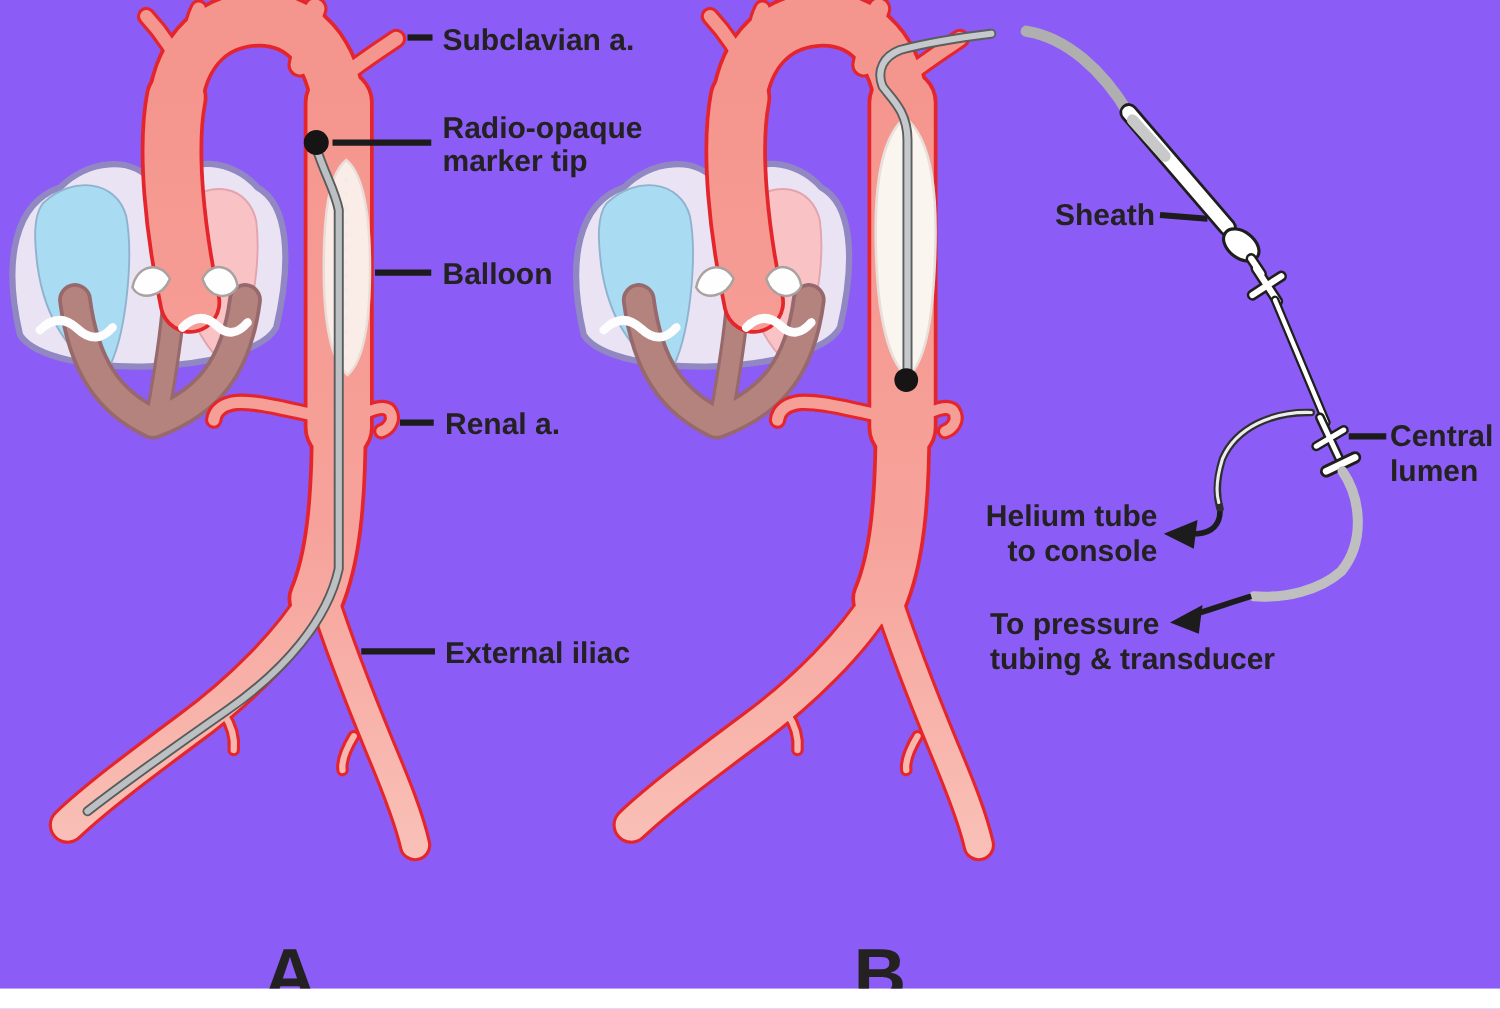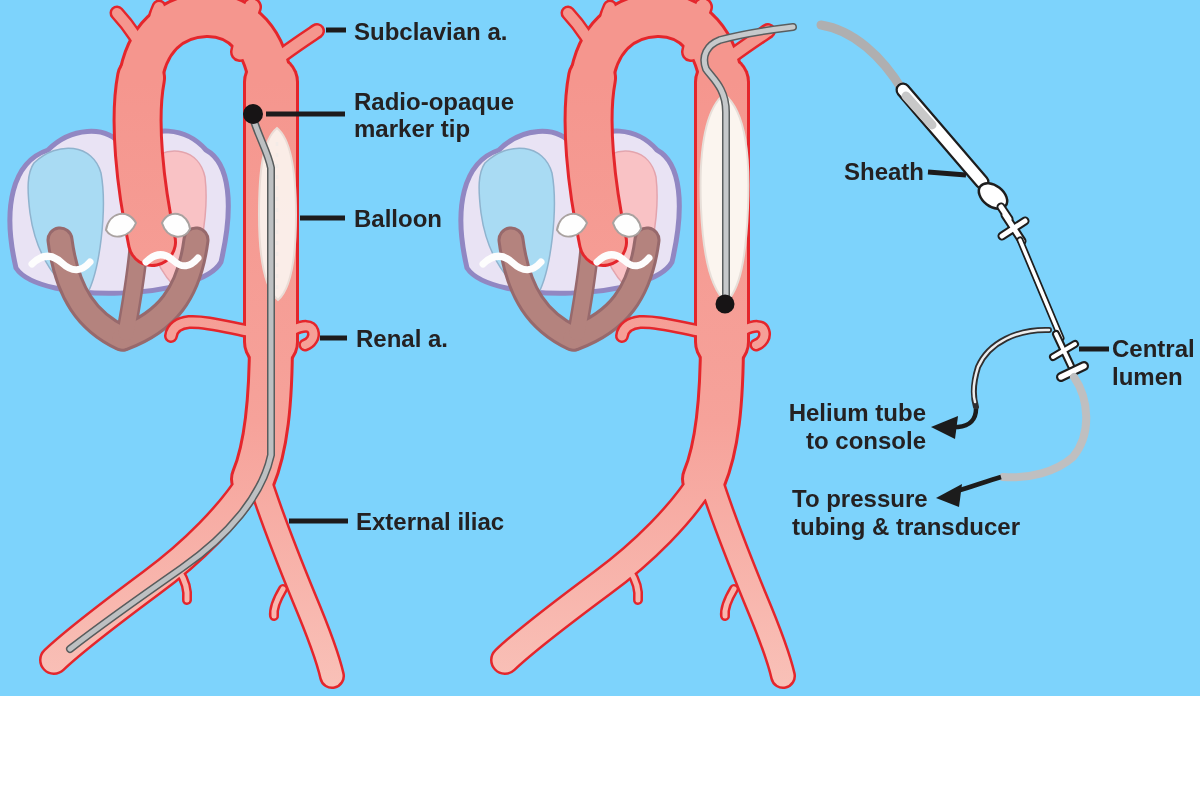--- a/index.html
+++ b/index.html
@@ -1,16 +1,16 @@
 <!DOCTYPE html>
 <html><head>
 <meta charset="utf-8">
 <style>
   html,body{margin:0;padding:0;background:#ffffff;}
-  .stage{position:relative;width:1200px;height:696px;background:#7dd3fc;overflow:hidden;
+  .stage{position:relative;width:1200px;height:791px;background:#8b5cf6;overflow:hidden;
          font-family:"Liberation Sans",sans-serif;}
   svg{position:absolute;left:0;top:0;}
   text{font-family:"Liberation Sans",sans-serif;font-weight:bold;fill:#242122;}
   .lbl{font-size:24px;}
   .panel-letter{font-size:58px;}
 </style>
 </head>
 <body>
 
 <div class="stage">

